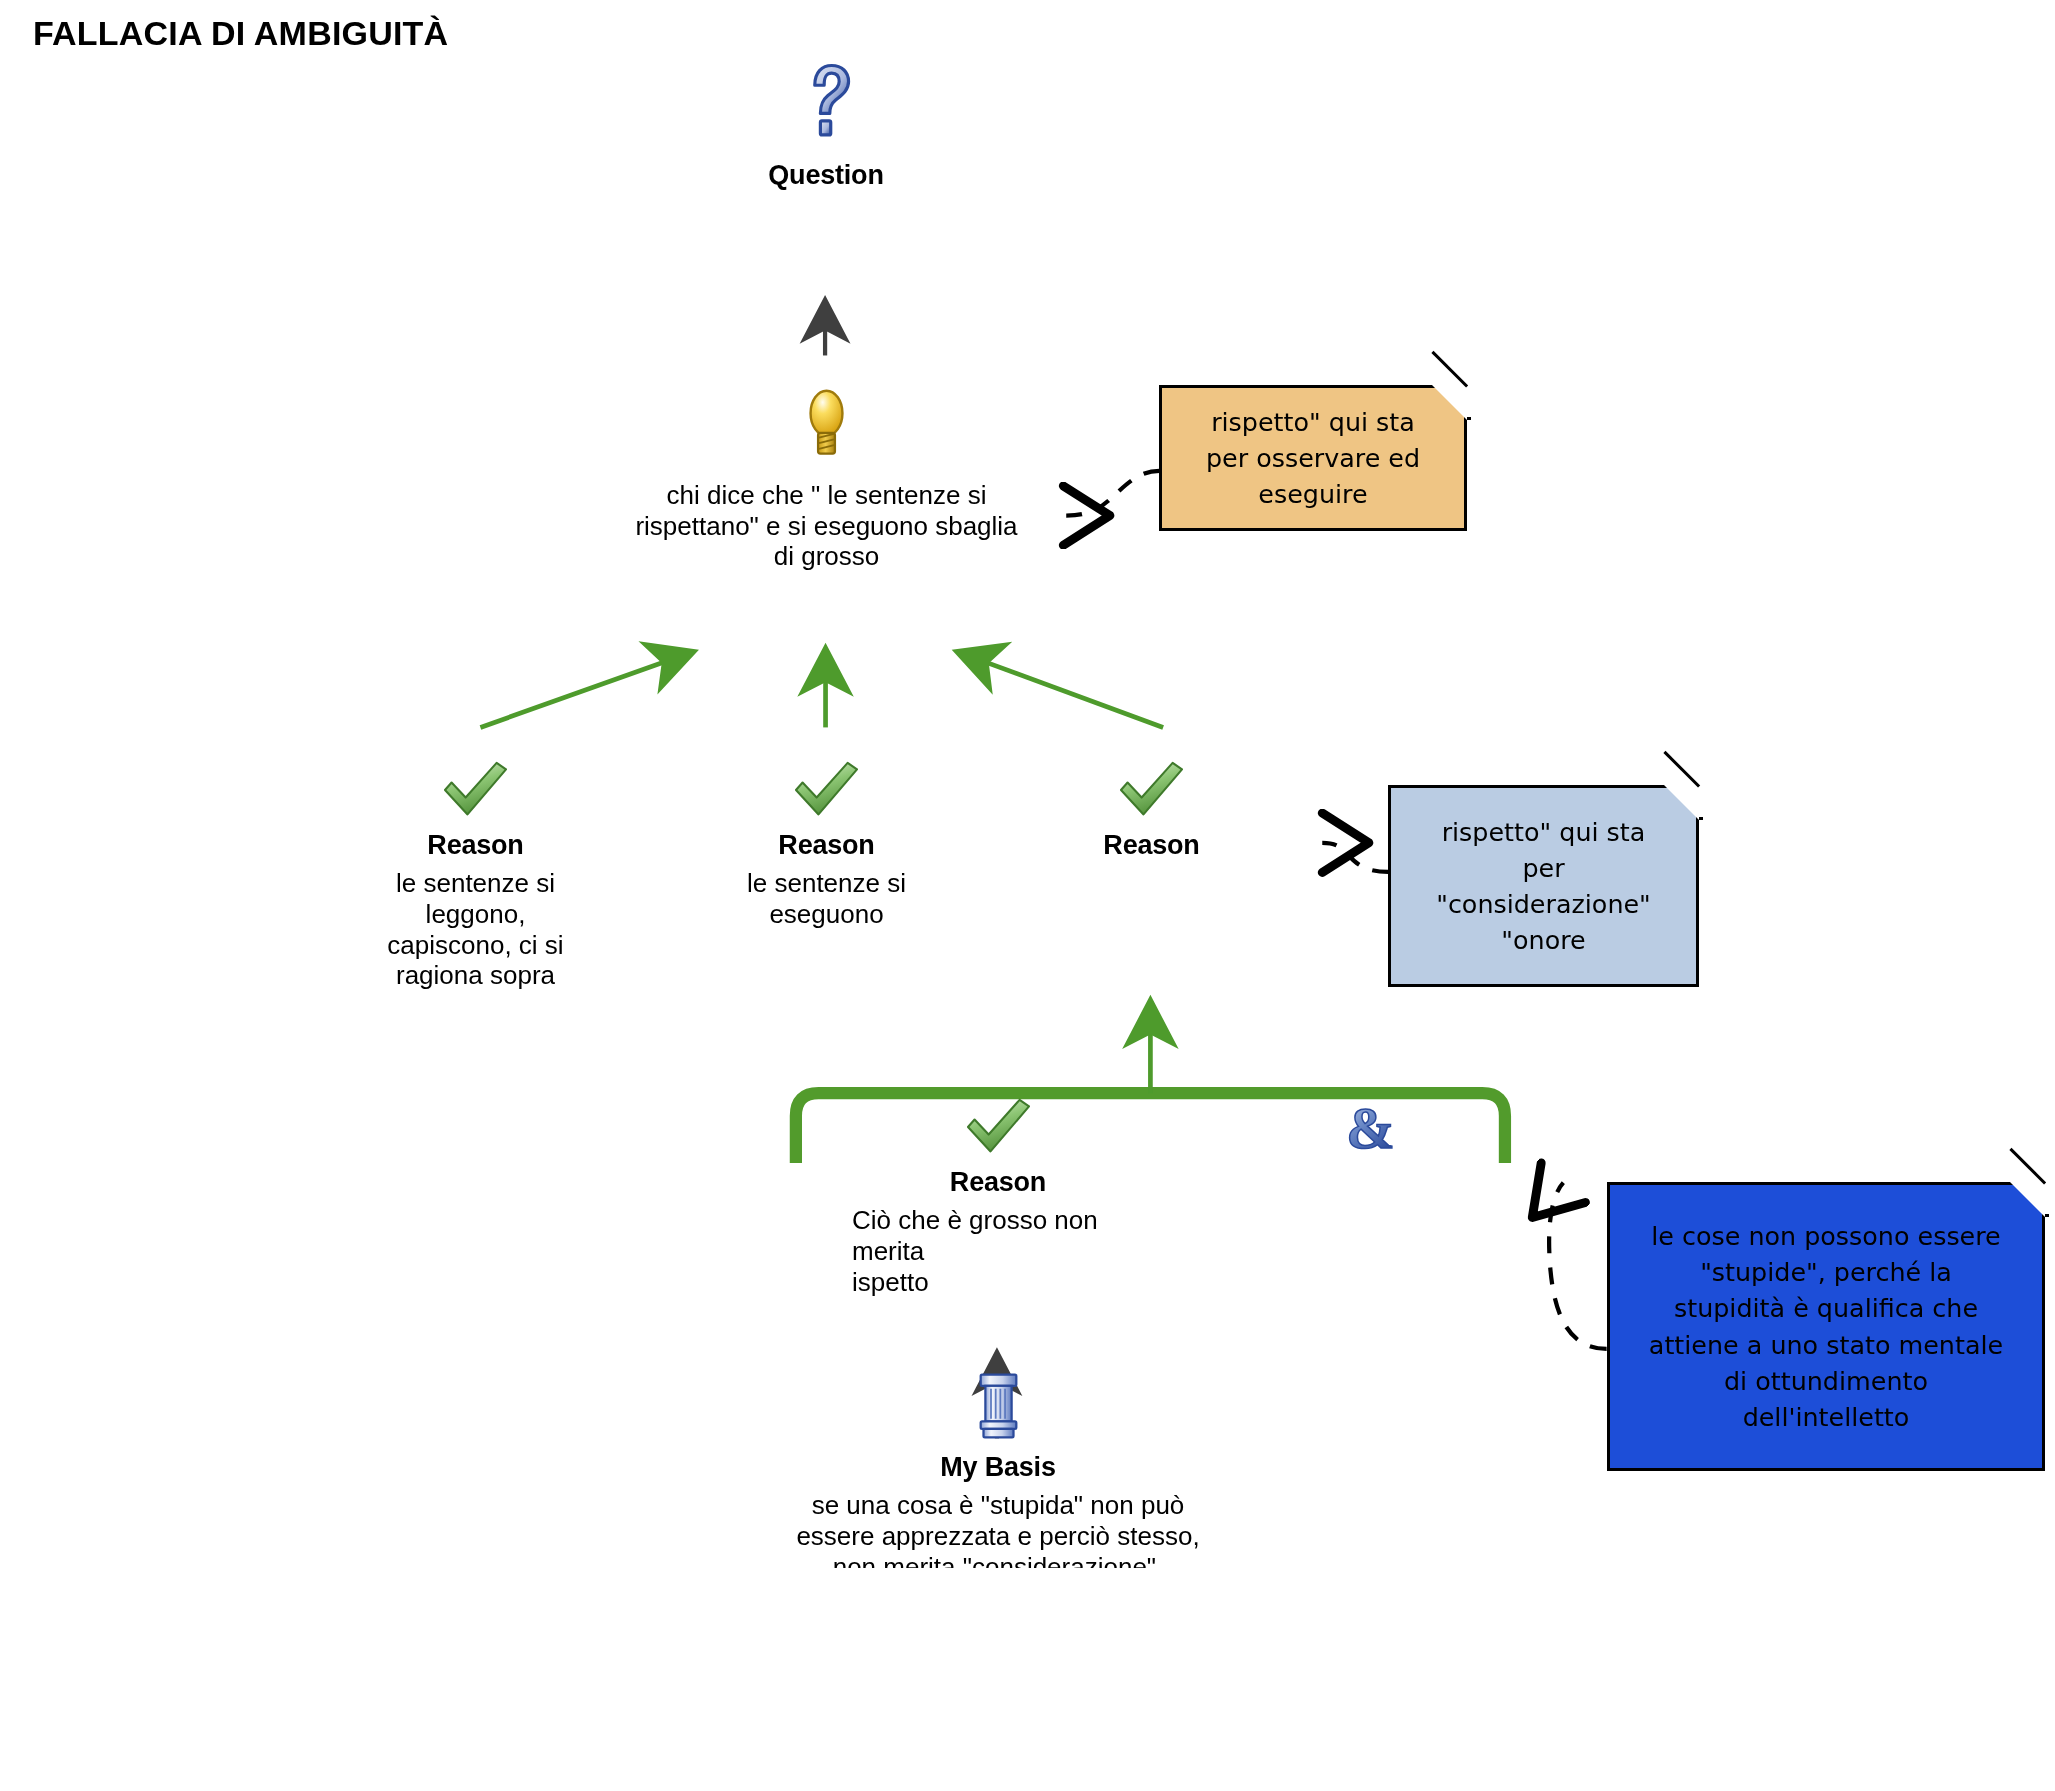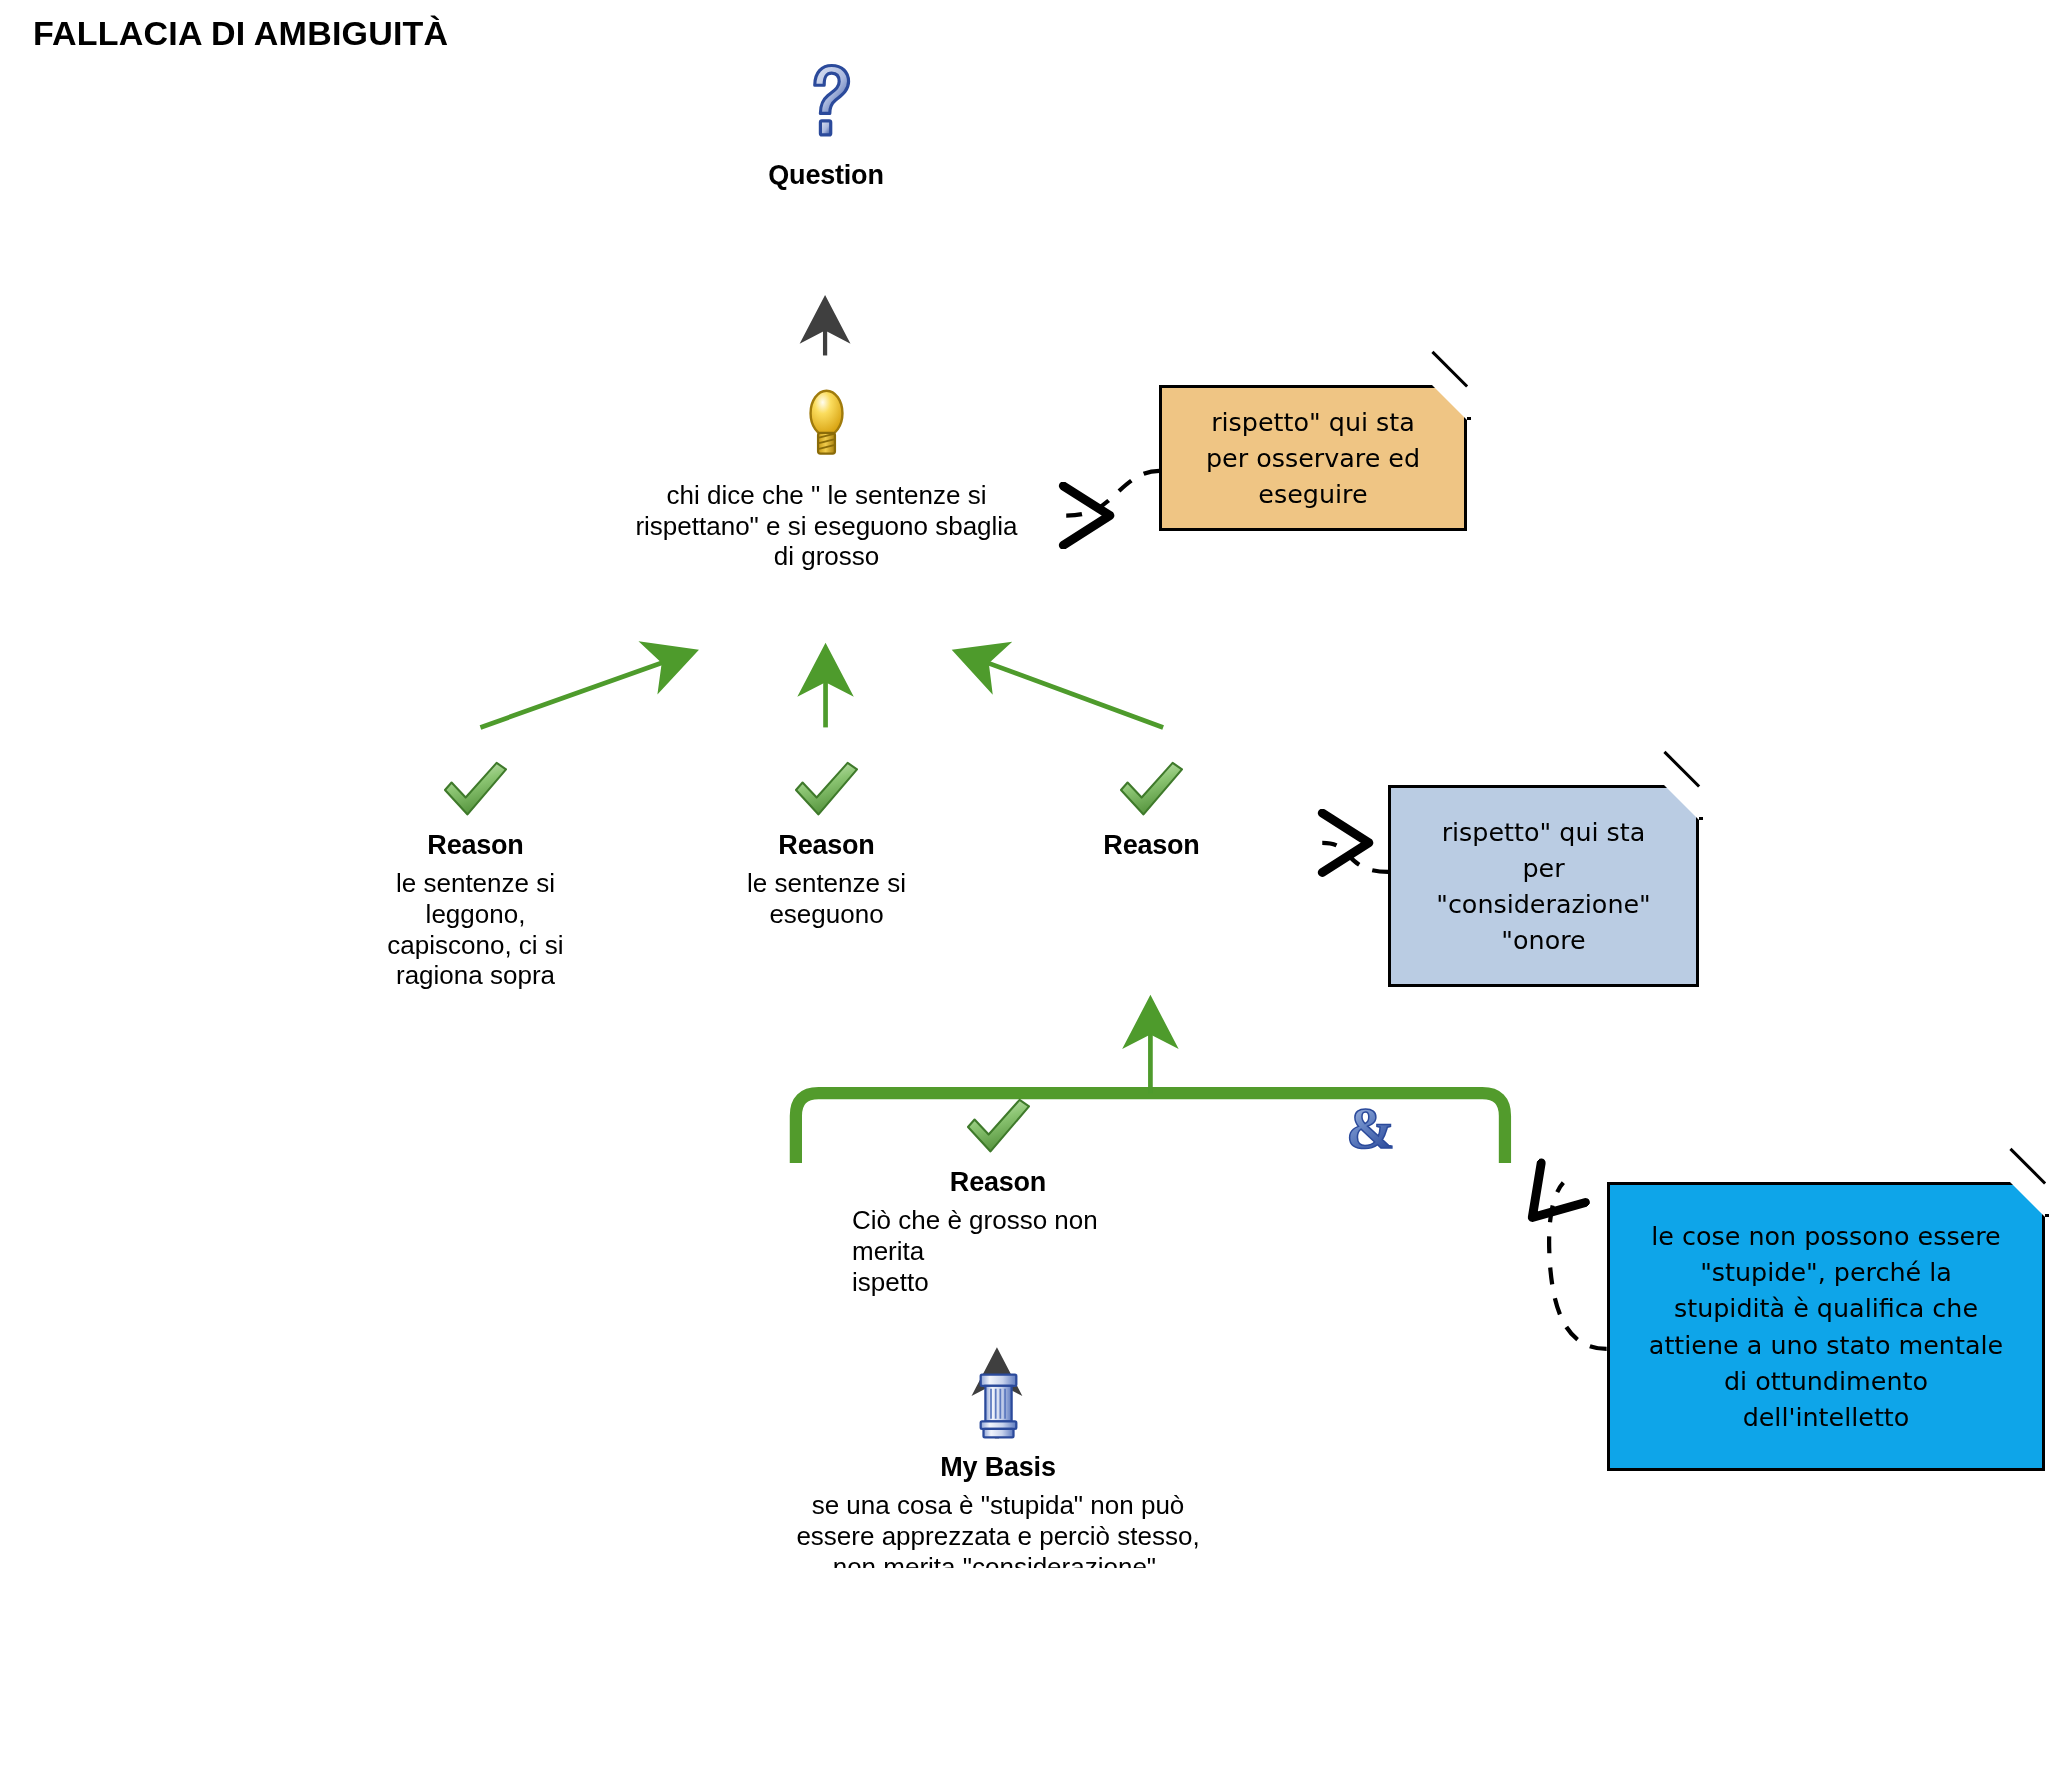--- a/index.html
+++ b/index.html
@@ -287,21 +287,21 @@
             <stop offset="0" stop-color="#C6D3EC"></stop>
             <stop offset="0.45" stop-color="#6D8BC8"></stop>
             <stop offset="1" stop-color="#2B4A9B"></stop>
           </linearGradient>
         </defs>
         <text x="30" y="54" font-family="'Liberation Serif', serif" font-size="62" font-weight="bold" text-anchor="middle" fill="url(#ampg)" stroke="#2B4A9B" stroke-width="1.6">&amp;</text>
       </svg>
     </span>
   </div>
 
-  <div class="note" style="left:1607px; top:1182px; width:438px; height:289px; background:#0ea5e9;">
+  <div class="note" style="left:1607px; top:1182px; width:438px; height:289px; background:#1d4ed8;">
     <span class="fold">
       <span class="tri-white"></span>
       <span class="tri-line"></span>
       <span class="edge-v"></span>
     </span>
     <span>le cose non possono essere
 "stupide", perché la
 stupidità è qualifica che
 attiene a uno stato mentale
 di ottundimento

